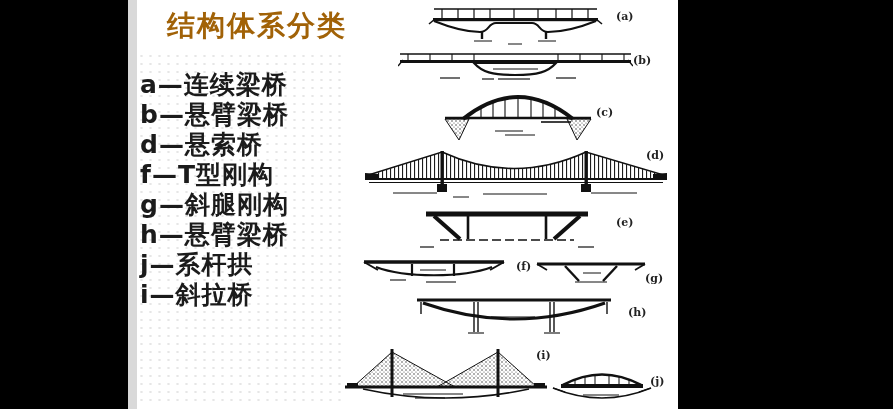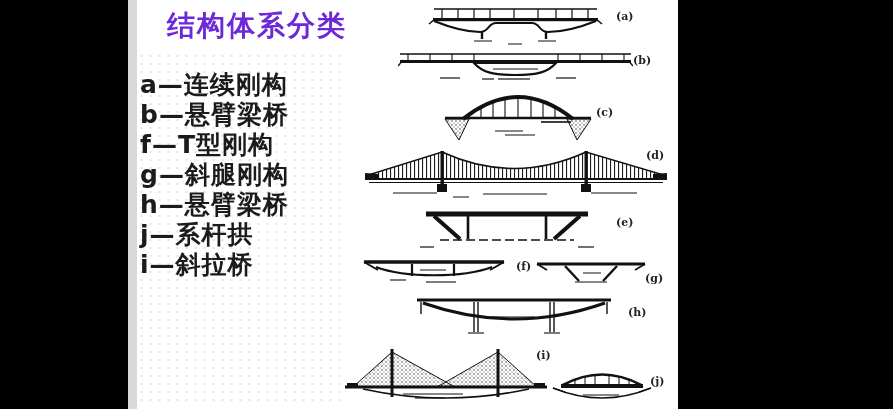--- a/index.html
+++ b/index.html
@@ -6,21 +6,21 @@
   .page{position:relative;width:893px;height:409px;background:#ffffff;overflow:hidden;
         font-family:"DejaVu Sans","Liberation Sans",sans-serif;color:#111;}
   .matte{position:absolute;top:0;height:409px;background:#000;}
   .matte-left{left:0;width:128px;}
   .matte-right{left:678px;width:215px;}
   .page-edge{position:absolute;top:0;left:128px;width:9px;height:409px;background:#d9d9d9;}
   .scan-noise{position:absolute;left:137px;top:52px;width:208px;height:350px;
         background-image:radial-gradient(#d2d2d2 1px,transparent 1.4px);
         background-size:9px 8px;opacity:.55;pointer-events:none;}
   .title{position:absolute;left:167px;top:8px;font-size:28px;line-height:36px;
-        font-weight:700;letter-spacing:2px;color:#6d28d9;white-space:nowrap;}
+        font-weight:700;letter-spacing:2px;color:#a16207;white-space:nowrap;}
   .legend{position:absolute;left:140px;top:70px;}
   .legend-item{height:30px;line-height:30px;font-size:25px;font-weight:600;
         letter-spacing:1px;color:#1b1b1b;white-space:nowrap;}
   .fig{position:absolute;}
   .fig svg{display:block;}
   .cap{position:absolute;font-family:"DejaVu Serif","Liberation Serif",serif;
         font-size:11px;font-weight:700;color:#222;letter-spacing:0;}
   .defs-holder{position:absolute;width:0;height:0;overflow:hidden;}
 </style>
 </head>
@@ -41,22 +41,23 @@
   </svg>
 
   <div class="matte matte-left"></div>
   <div class="page-edge"></div>
   <div class="matte matte-right"></div>
   <div class="scan-noise"></div>
 
   <div class="title">结构体系分类</div>
 
   <div class="legend">
-    <div class="legend-item">a—连续刚构</div>
+    <div class="legend-item">a—连续梁桥</div>
     <div class="legend-item">b—悬臂梁桥</div>
+    <div class="legend-item">d—悬索桥</div>
     <div class="legend-item">f—T型刚构</div>
     <div class="legend-item">g—斜腿刚构</div>
     <div class="legend-item">h—悬臂梁桥</div>
     <div class="legend-item">j—系杆拱</div>
     <div class="legend-item">i—斜拉桥</div>
   </div>
 
   <div class="fig" style="left:428px;top:2px;">
     <svg width="175" height="44" viewBox="0 0 175 44">
       <line x1="6" y1="7" x2="169" y2="7" stroke="#111" stroke-width="1.4"></line>

